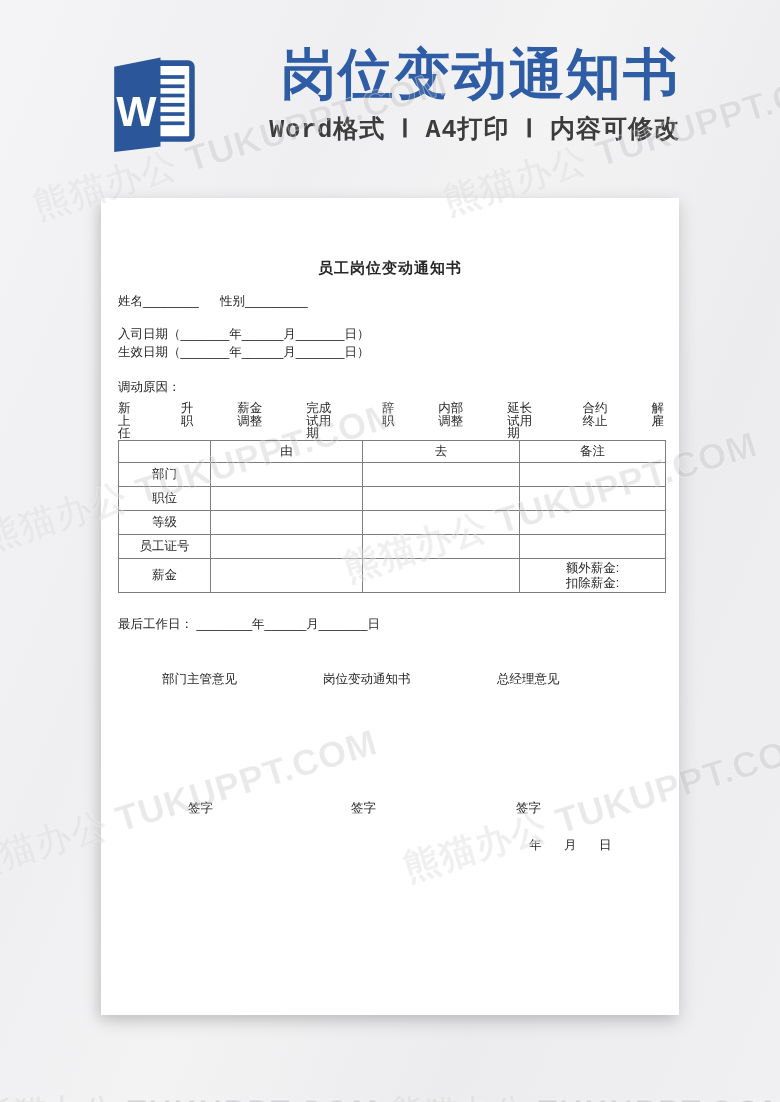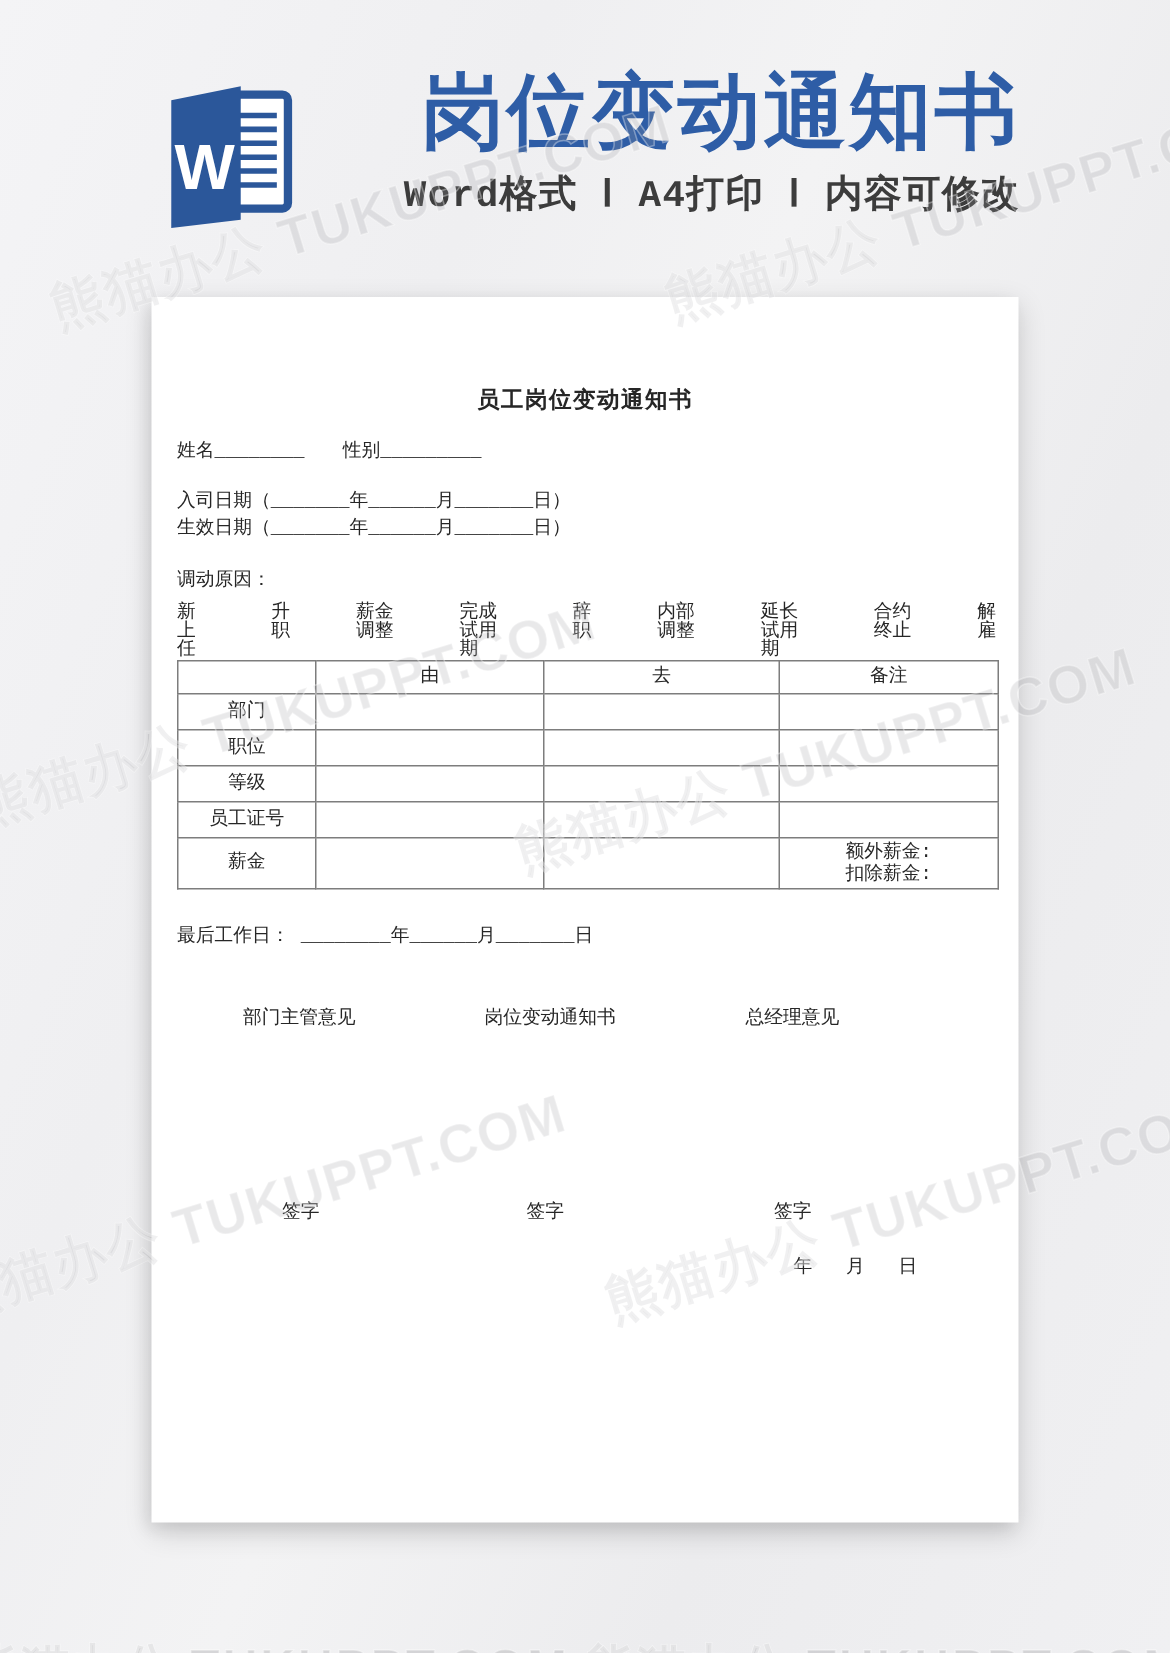--- a/index.html
+++ b/index.html
@@ -65,21 +65,21 @@
   }
 
   
   .page {
     position: absolute;
     left: 101px; top: 198px;
     width: 578px; height: 817px;
     background: #ffffff;
     box-shadow: 0 6px 18px rgba(0,0,0,0.16), -4px 4px 10px rgba(0,0,0,0.07);
     z-index: 1;
-    font-family: Liberation Mono, monospace;
+    font-family: Liberation Sans, sans-serif;
     color: #262626;
     font-size: 12.5px;
     line-height: 1;
   }
   .abs { position: absolute; }
   .doc-title {
     top: 62px; left: 0; width: 100%;
     text-align: center;
     font-size: 15px;
     font-weight: bold;

